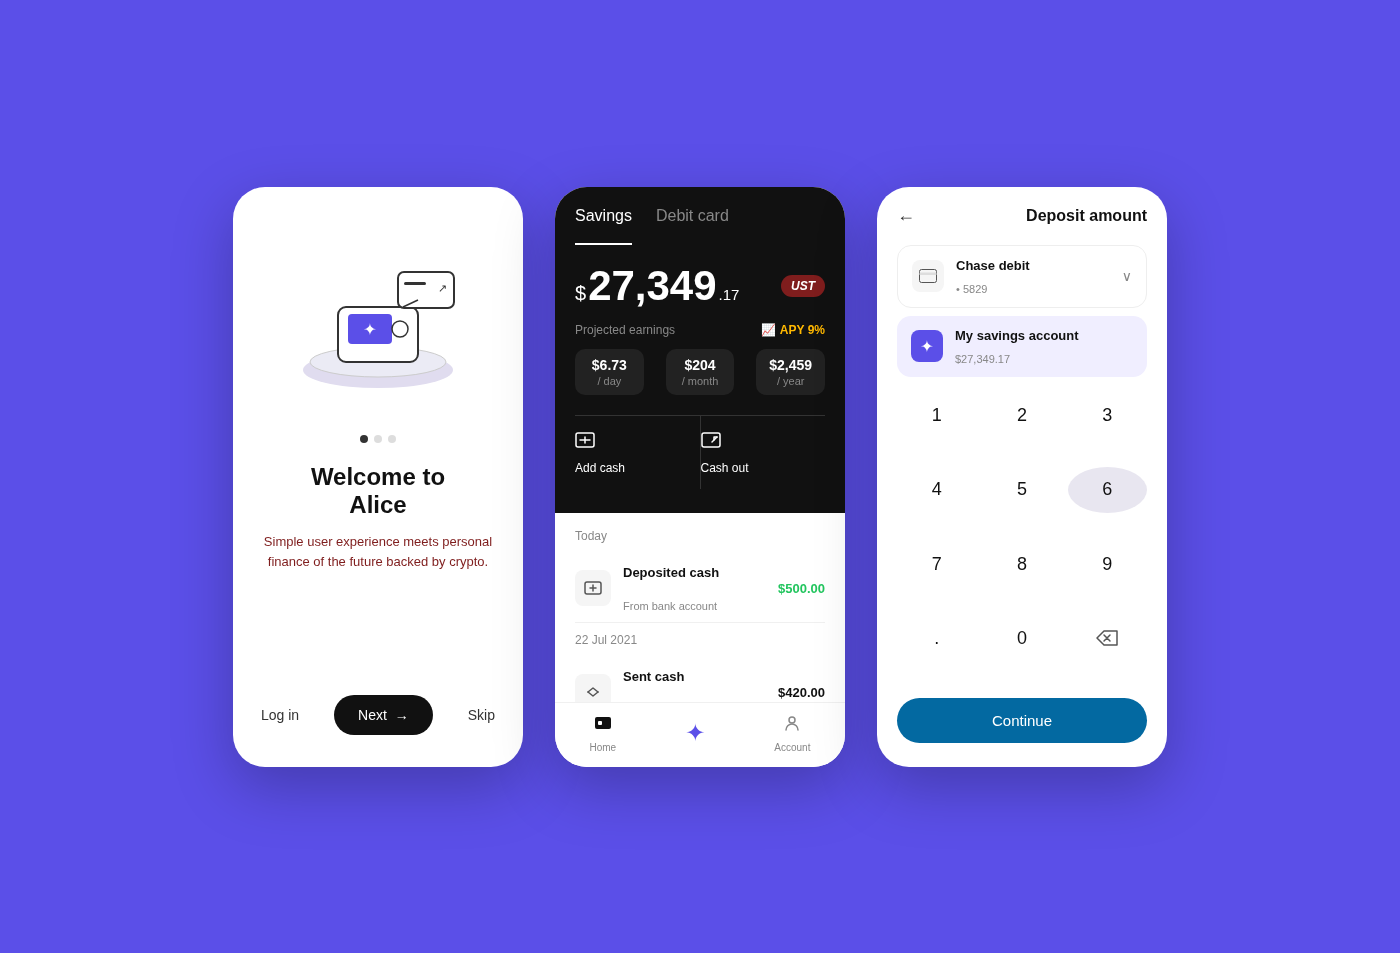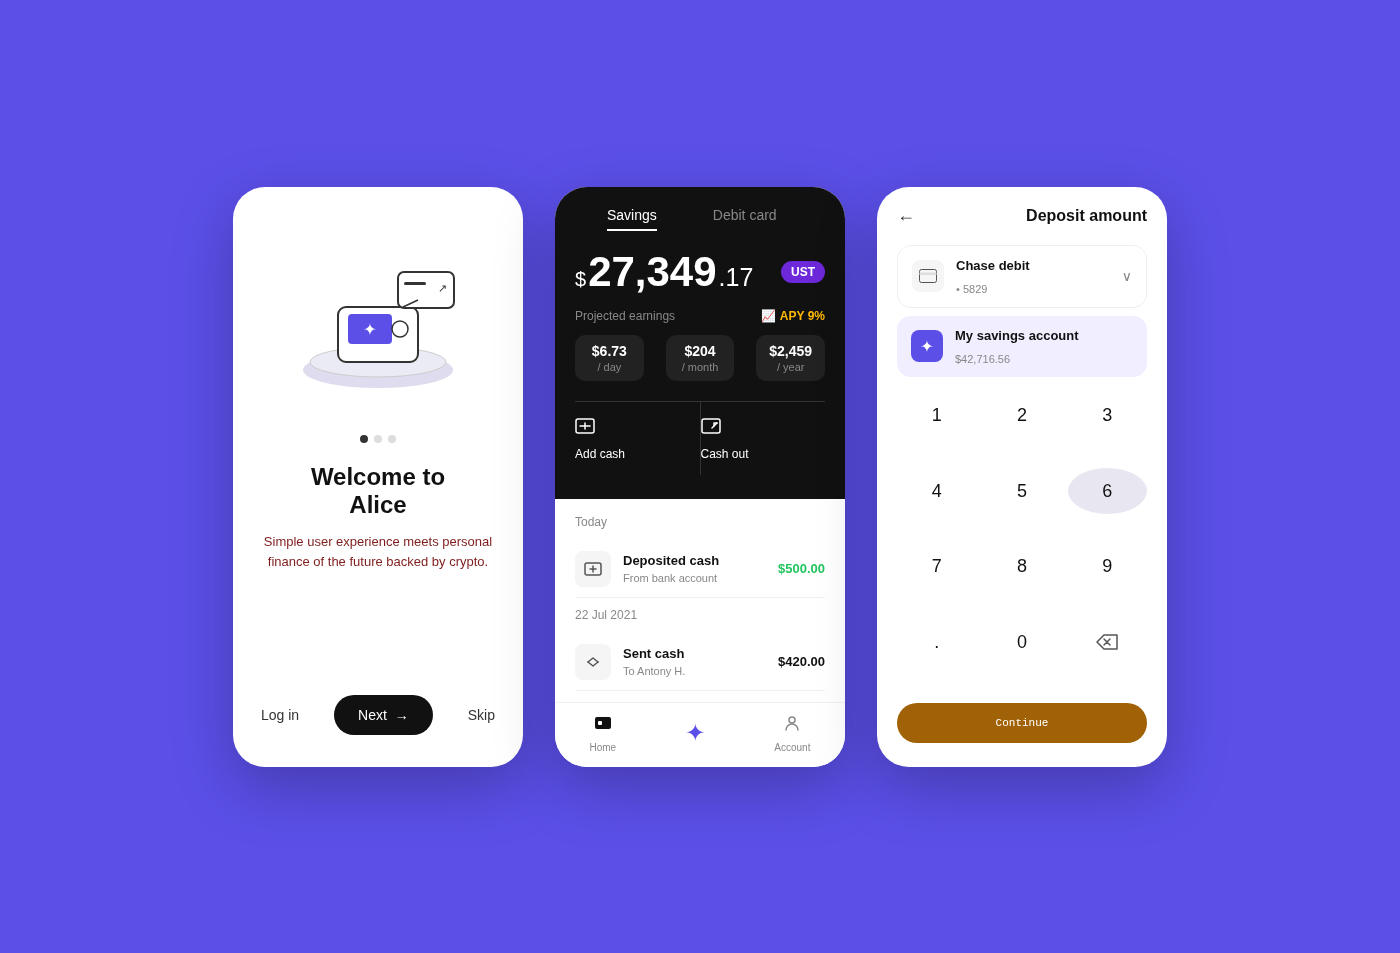--- a/index.html
+++ b/index.html
@@ -114,25 +114,24 @@
       background: #111;
       padding: 20px 20px 24px;
       flex-shrink: 0;
     }
     .tabs-row {
       display: flex;
       gap: 24px;
       margin-bottom: 20px;
     }
     .tab-item {
-      font-size: 14px;
+      font-size: 16px;
       color: #888;
       cursor: pointer;
-      padding-bottom: 6px;
-      margin-left: 32px;
+      padding-bottom: 18px;
     }
     .tab-item.active {
       color: #fff;
       border-bottom: 2px solid #fff;
     }
     .balance-row {
       display: flex;
       align-items: baseline;
       gap: 2px;
       margin-bottom: 16px;
@@ -143,33 +142,34 @@
       font-weight: 300;
       margin-top: -8px;
     }
     .balance-main {
       font-size: 42px;
       font-weight: 700;
       color: #fff;
       line-height: 1;
     }
     .balance-cents {
-      font-size: 25px;
+      font-size: 15px;
       color: #fff;
       font-weight: 400;
     }
     .ust-badge {
-      background: #6d28d9;
+      background: #7f1d1d;
       color: #fff;
       font-size: 12px;
       font-weight: 600;
       padding: 4px 10px;
       border-radius: 20px;
       margin-left: auto;
       align-self: center;
+      font-style: italic;
     }
     .projected-row {
       display: flex;
       align-items: center;
       justify-content: space-between;
       margin-bottom: 12px;
     }
     .projected-label {
       font-size: 12px;
       color: #888;
@@ -258,21 +258,21 @@
     }
     .tx-info { flex: 1; }
     .tx-title {
       font-size: 13px;
       font-weight: 600;
       color: #111;
     }
     .tx-subtitle {
       font-size: 11px;
       color: #888;
-      margin-top: 4px;
+      margin-top: 20px;
     }
     .tx-amount {
       font-size: 13px;
       font-weight: 600;
     }
     .tx-amount.positive { color: #22C55E; }
     .tx-amount.negative { color: #111; }
     .bottom-nav {
       background: #fff;
       display: flex;
@@ -413,31 +413,30 @@
       justify-content: center;
     }
     .numpad-btn.pressed {
       background: #e8e6f0;
     }
     .numpad-btn.backspace {
       font-size: 14px;
       color: #555;
     }
     .continue-btn {
-      background: #a16207;
+      background: #0369a1;
       color: #fff;
       border: none;
       border-radius: 28px;
       padding: 14px;
-      font-size: 11px;
+      font-size: 15px;
       font-weight: 500;
       cursor: pointer;
       width: 100%;
       margin-top: auto;
-      font-family: Liberation Mono, monospace;
     }
   </style>
 </head>
 <body>
 
 <div class="screens-container">
 
   <div class="screen screen-1">
     <div class="illustration-area">
 
@@ -614,21 +613,21 @@
         <div class="account-name">Chase debit</div>
         <div class="account-detail">• 5829</div>
       </div>
       <span class="chevron-down">∨</span>
     </div>
 
     <div class="savings-card">
       <div class="savings-icon">✦</div>
       <div class="account-info">
         <div class="account-name">My savings account</div>
-        <div class="account-detail">$42,716.56</div>
+        <div class="account-detail">$27,349.17</div>
       </div>
     </div>
 
 
     <div class="numpad">
       <button class="numpad-btn">1</button>
       <button class="numpad-btn">2</button>
       <button class="numpad-btn">3</button>
       <button class="numpad-btn">4</button>
       <button class="numpad-btn">5</button>

